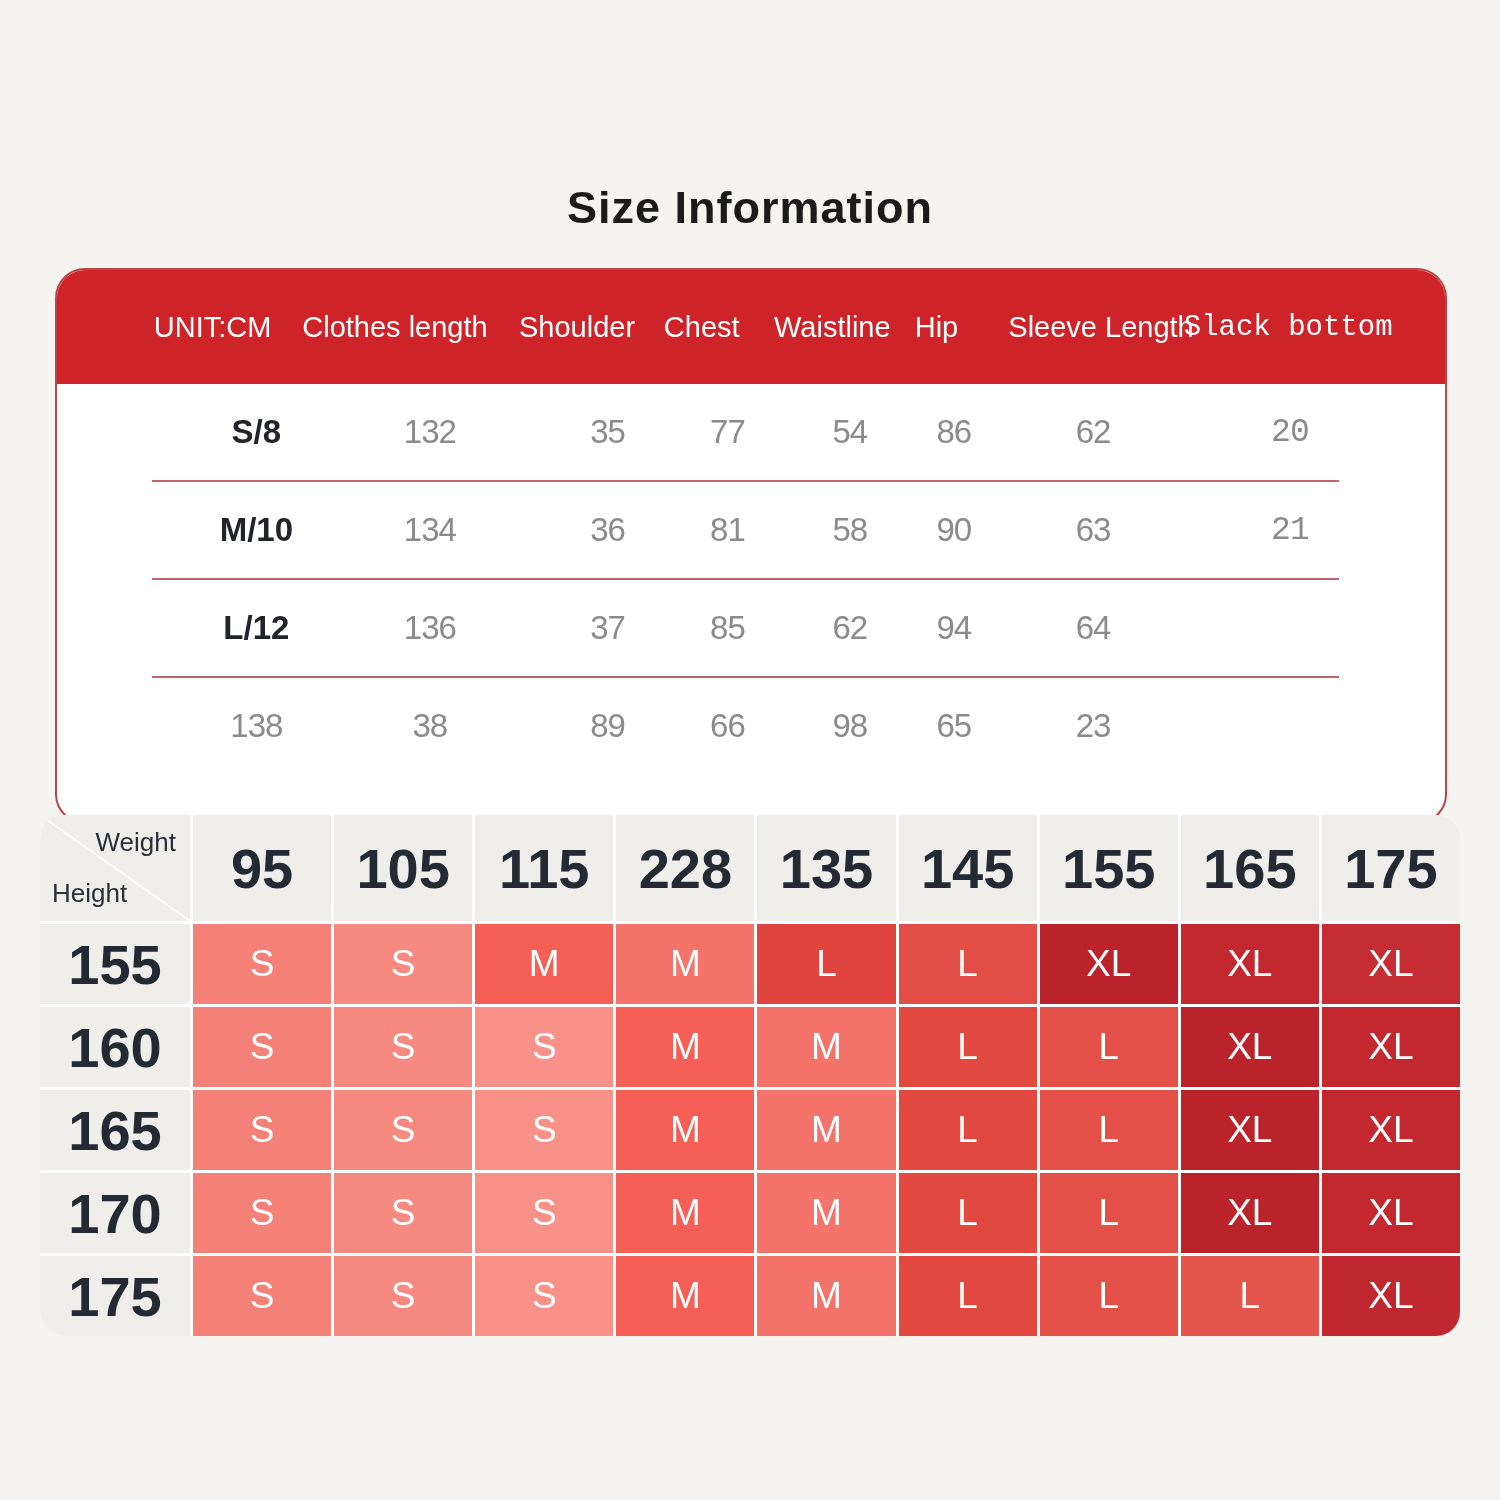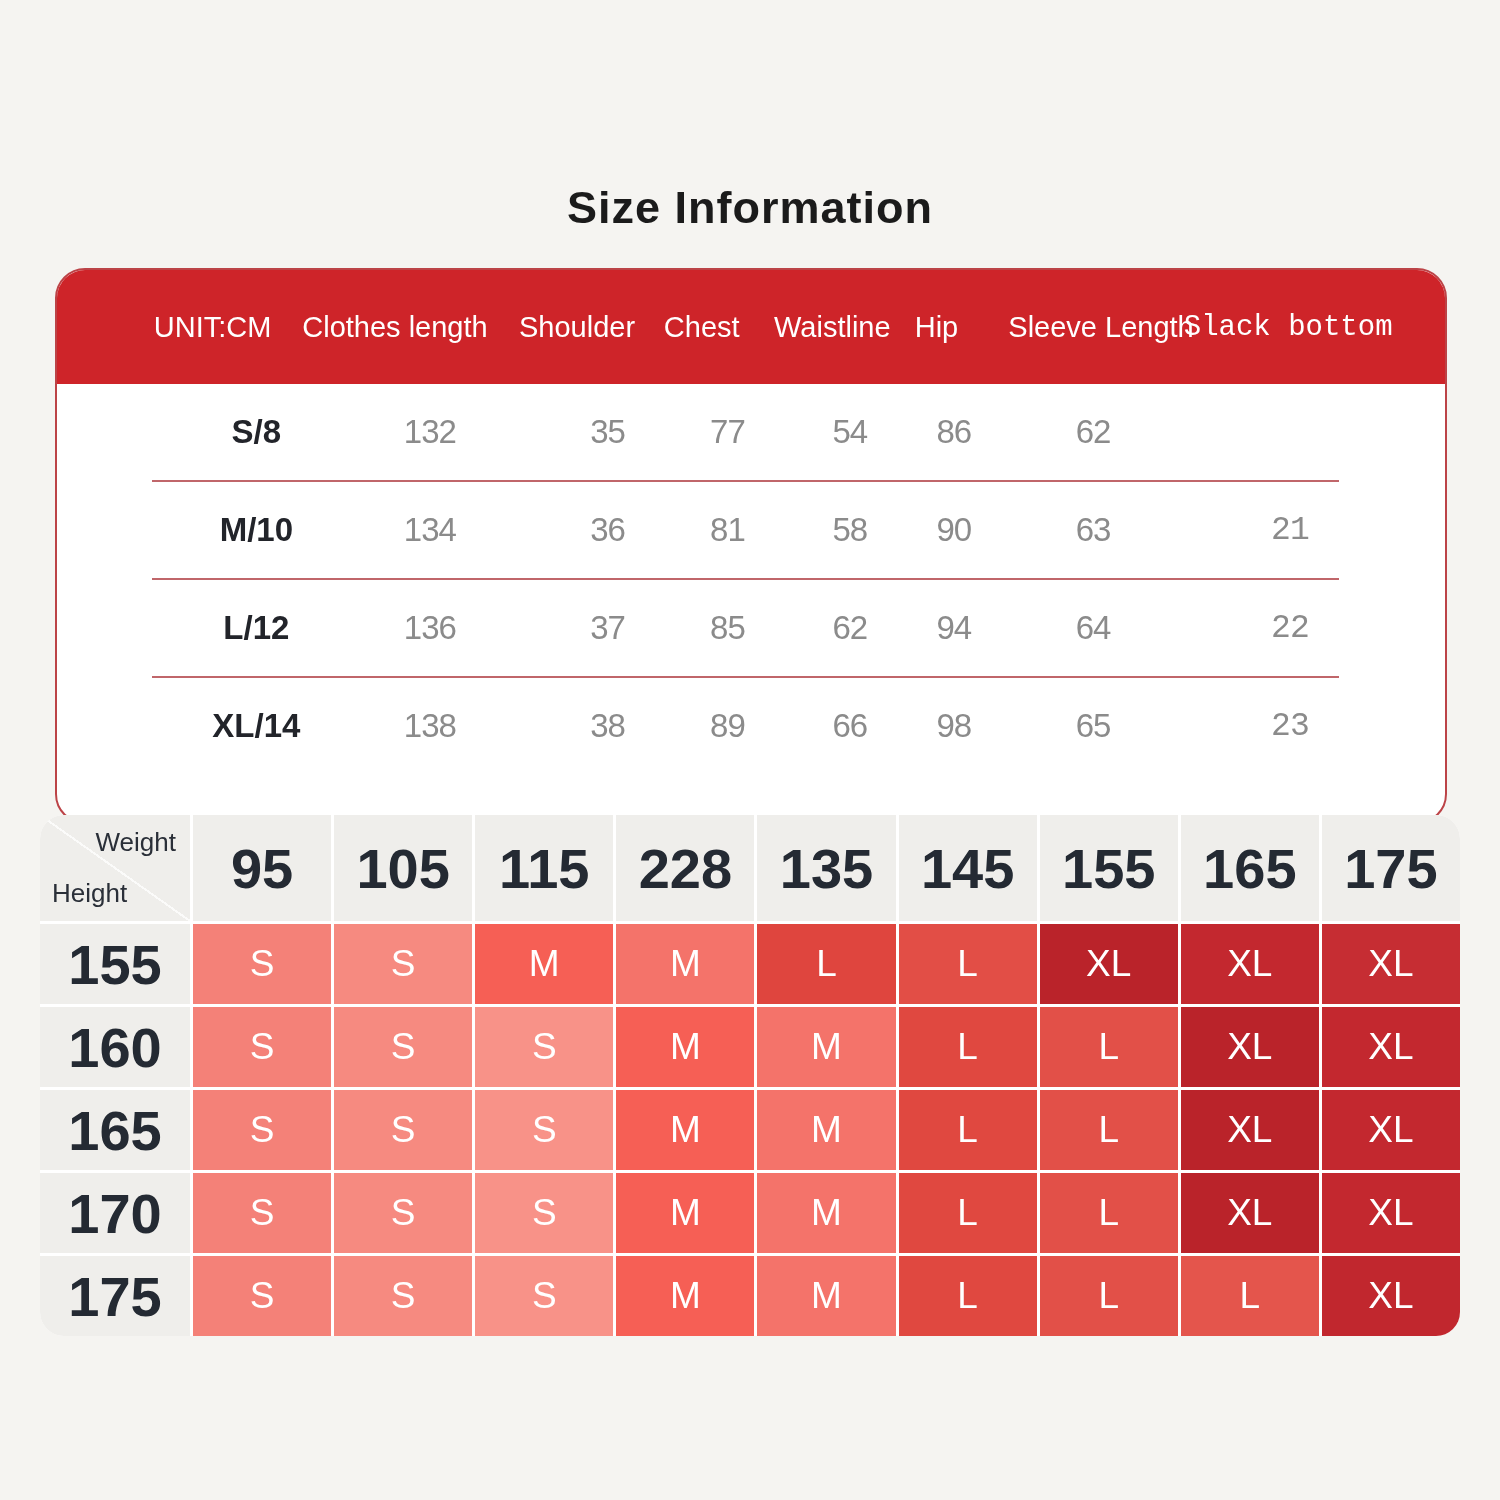--- a/index.html
+++ b/index.html
@@ -93,20 +93,21 @@
       </div>
     <div>
         <div class="m-row grid8">
           <div class="m-cell m-size">S/8</div>
           <div class="m-cell m-val">132</div>
           <div class="m-cell m-val">35</div>
           <div class="m-cell m-val">77</div>
           <div class="m-cell m-val">54</div>
           <div class="m-cell m-val">86</div>
           <div class="m-cell m-val">62</div>
+          <div class="m-cell m-val">20</div>
         </div>
         <div class="divider"></div>
         <div class="m-row grid8">
           <div class="m-cell m-size">M/10</div>
           <div class="m-cell m-val">134</div>
           <div class="m-cell m-val">36</div>
           <div class="m-cell m-val">81</div>
           <div class="m-cell m-val">58</div>
           <div class="m-cell m-val">90</div>
           <div class="m-cell m-val">63</div>
@@ -114,25 +115,23 @@
         </div>
         <div class="divider"></div>
         <div class="m-row grid8">
           <div class="m-cell m-size">L/12</div>
           <div class="m-cell m-val">136</div>
           <div class="m-cell m-val">37</div>
           <div class="m-cell m-val">85</div>
           <div class="m-cell m-val">62</div>
           <div class="m-cell m-val">94</div>
           <div class="m-cell m-val">64</div>
-          <div class="m-cell m-val">22</div>
         </div>
         <div class="divider"></div>
         <div class="m-row grid8">
-          <div class="m-cell m-size">XL/14</div>
           <div class="m-cell m-val">138</div>
           <div class="m-cell m-val">38</div>
           <div class="m-cell m-val">89</div>
           <div class="m-cell m-val">66</div>
           <div class="m-cell m-val">98</div>
           <div class="m-cell m-val">65</div>
           <div class="m-cell m-val">23</div>
         </div>
       </div>
   </section>

